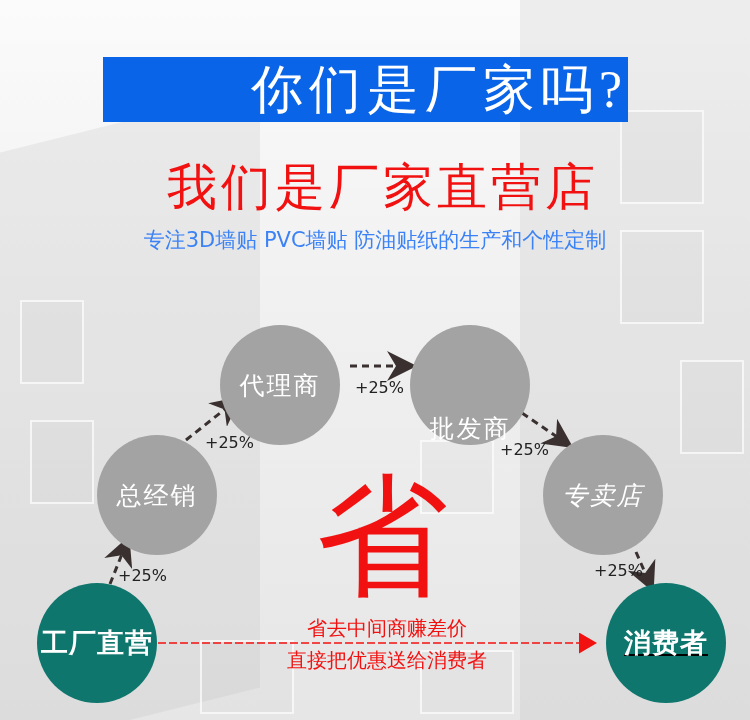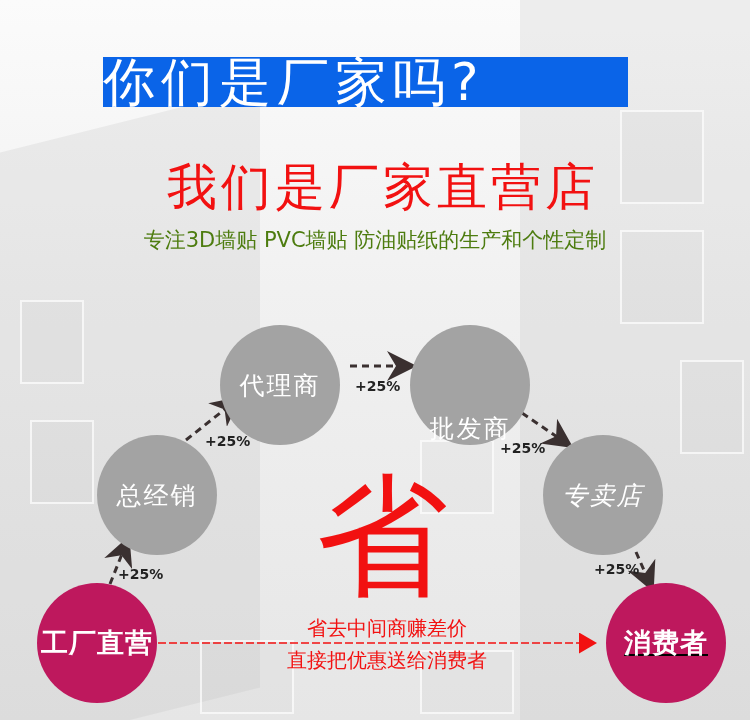--- a/index.html
+++ b/index.html
@@ -2,31 +2,31 @@
 <html><head>
 <meta charset="utf-8">
 <style>
   html,body{margin:0;padding:0;}
   body{width:750px;height:720px;overflow:hidden;position:relative;
     font-family:"DejaVu Sans","Liberation Sans",sans-serif;
     background:linear-gradient(180deg,#fbfbfb 0%,#f1f1f1 40%,#e6e6e6 100%);}
   .bg{position:absolute;inset:0;overflow:hidden;}
   .bg .slab{position:absolute;background:rgba(180,180,180,0.18);}
   .bg .win{position:absolute;border:2px solid rgba(255,255,255,0.7);background:rgba(200,200,200,0.12);}
-  .banner{position:absolute;left:103px;top:57px;width:525px;height:50px;background:#0a64e8;
-    display:flex;align-items:center;justify-content:flex-start;}
+  .banner{position:absolute;left:103px;top:57px;width:525px;height:65px;background:#0a64e8;
+    display:flex;align-items:center;justify-content:flex-end;font-family:Liberation Serif, serif;}
   .banner span{color:#fff;font-size:52px;letter-spacing:6px;line-height:1;}
   .subtitle{position:absolute;left:8px;width:750px;top:162px;text-align:center;color:#f21111;font-size:50px;letter-spacing:4px;line-height:1;}
-  .desc{position:absolute;left:0;width:750px;top:230px;text-align:center;color:#4d7c0f;font-size:21px;line-height:1;}
+  .desc{position:absolute;left:0;width:750px;top:230px;text-align:center;color:#3b82f6;font-size:21px;line-height:1;}
   .circle{position:absolute;border-radius:50%;display:flex;align-items:center;justify-content:center;}
   .gray{background:#a3a3a3;width:120px;height:120px;}
   .gray span{color:#fff;font-size:25px;letter-spacing:2px;}
-  .blue{background:#be185d;width:120px;height:120px;}
+  .blue{background:#0f766e;width:120px;height:120px;}
   .blue span{color:#fff;font-size:27px;font-weight:bold;letter-spacing:1px;}
-  .pct{position:absolute;font-size:14px;color:#222;font-weight:bold;}
+  .pct{position:absolute;font-size:16px;color:#222;}
   .big{position:absolute;left:316px;top:470px;color:#f21111;font-size:132px;line-height:1;}
   .msg{position:absolute;left:0;width:750px;text-align:center;color:#f21111;font-size:20px;line-height:1;}
   svg.arrows{position:absolute;left:0;top:0;}
 </style>
 </head>
 <body>
 
 <div class="bg">
   <div class="slab" style="left:0;top:120px;width:260px;height:600px;transform:skewY(-14deg);"></div>
   <div class="slab" style="left:520px;top:0;width:230px;height:720px;"></div>

